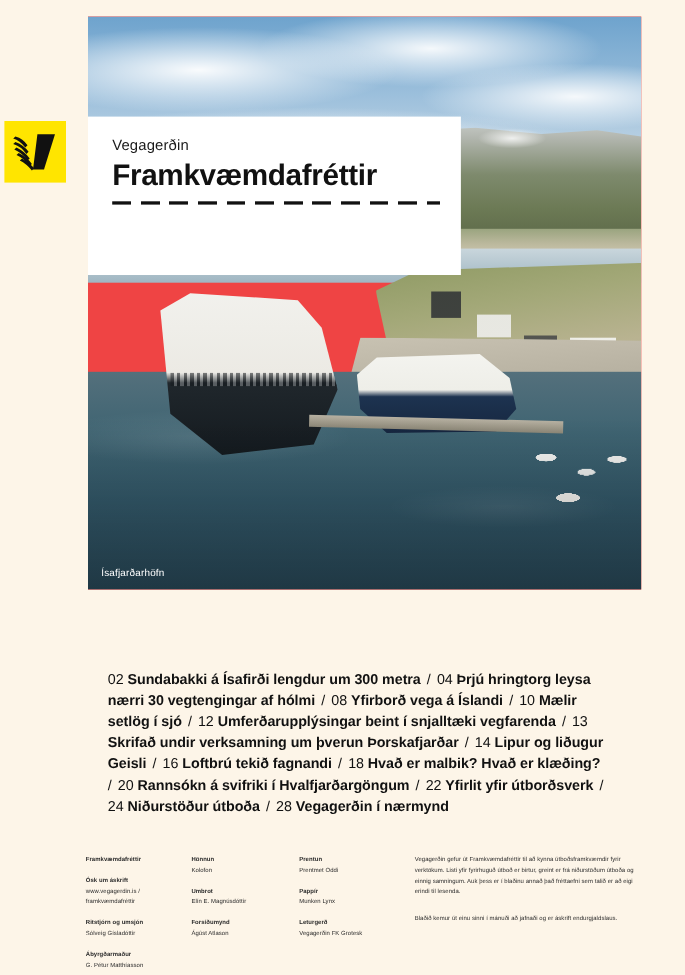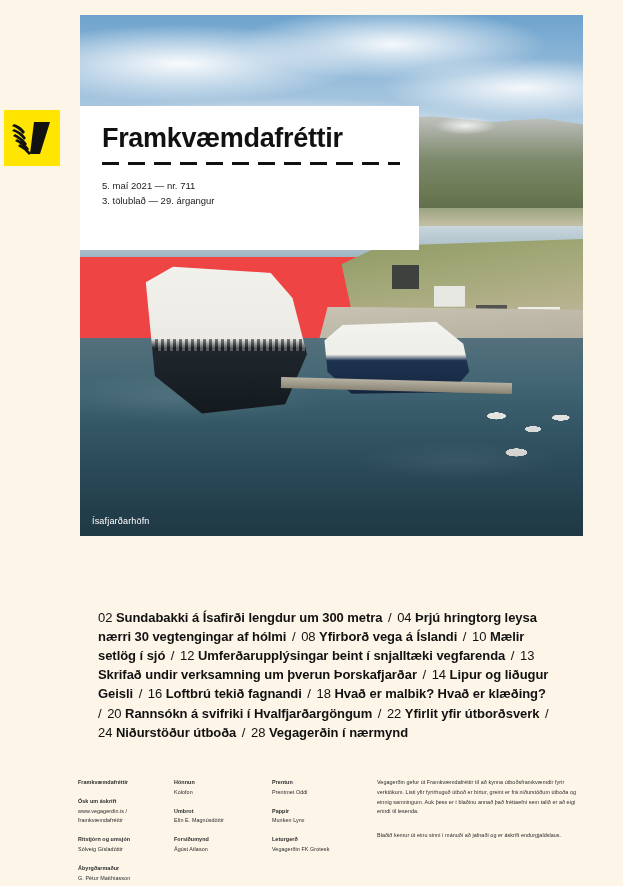--- a/index.html
+++ b/index.html
@@ -253,26 +253,23 @@
       <path d="M10,14 q7,2 11,8 l-2,2 q-5,-6 -11,-8 z"></path>
       <path d="M10,19 q8,3 12,9 l-2,2 q-5,-7 -12,-9 z"></path>
       <path d="M11,24 q8,4 12,10 l-2,2 q-5,-7 -12,-10 z"></path>
       <path d="M13,29 q8,4 12,10 l-2,2 q-5,-7 -12,-10 z"></path>
       <path d="M16,34 q7,4 11,9 l-2,2 q-5,-6 -11,-9 z"></path>
     </g>
   </svg>
 </div>
 
 <div class="title-card">
+  <div class="kicker">Vegagerðin</div>
   <div class="main-title">Framkvæmdafréttir</div>
   <div class="dash-rule"></div>
-  <div class="issue-line">
-    <span>5. maí 2021 — nr. 711</span><br>
-    <span>3. tölublað — 29. árgangur</span>
-  </div>
 </div>
 
 <div class="toc"><span class="num">02 </span><span>Sundabakki á Ísafirði lengdur um 300 metra</span><span class="sep"> / </span><span class="num">04 </span><span>Þrjú hringtorg leysa nærri 30 vegtengingar af hólmi</span><span class="sep"> / </span><span class="num">08 </span><span>Yfirborð vega á Íslandi</span><span class="sep"> / </span><span class="num">10 </span><span>Mælir setlög í sjó</span><span class="sep"> / </span><span class="num">12 </span><span>Umferðarupplýsingar beint í snjalltæki vegfarenda</span><span class="sep"> / </span><span class="num">13 </span><span>Skrifað undir verksamning um þverun Þorskafjarðar</span><span class="sep"> / </span><span class="num">14 </span><span>Lipur og liðugur Geisli</span><span class="sep"> / </span><span class="num">16 </span><span>Loftbrú tekið fagnandi</span><span class="sep"> / </span><span class="num">18 </span><span>Hvað er malbik? Hvað er klæðing?</span><span class="sep"> / </span><span class="num">20 </span><span>Rannsókn á svifriki í Hvalfjarðargöngum</span><span class="sep"> / </span><span class="num">22 </span><span>Yfirlit yfir útborðsverk</span><span class="sep"> / </span><span class="num">24 </span><span>Niðurstöður útboða</span><span class="sep"> / </span><span class="num">28 </span><span>Vegagerðin í nærmynd</span></div>
 
 <div class="colophon">
   <div class="col col-1">
       <div class="blk">
         <div class="hd">Framkvæmdafréttir</div>
       </div>
       <div class="blk">

